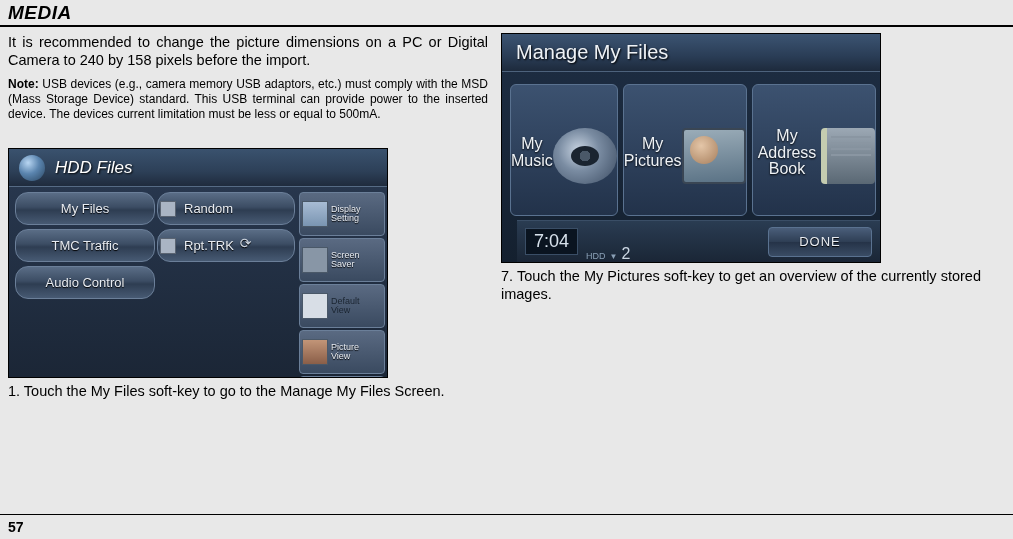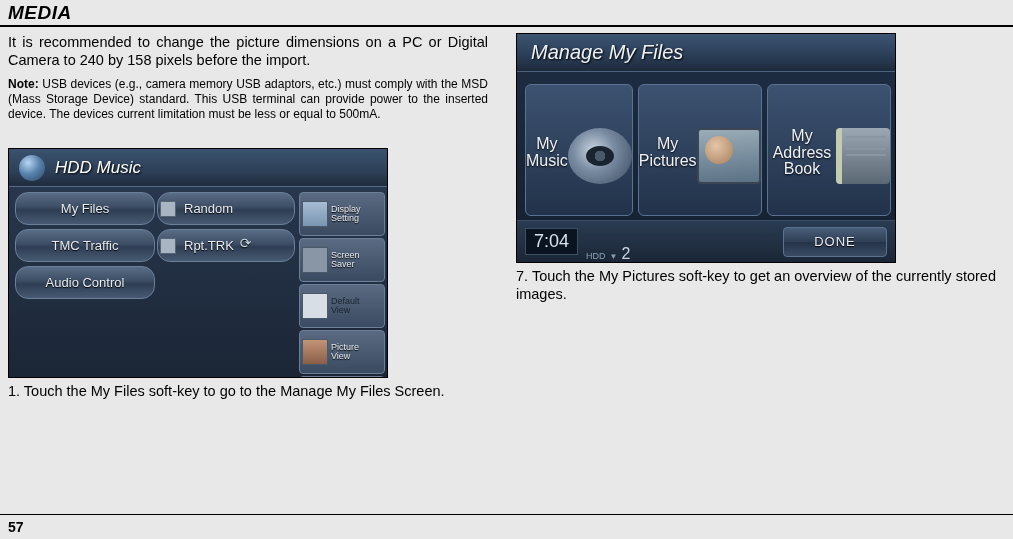--- a/index.html
+++ b/index.html
@@ -18,21 +18,21 @@
   .header-title {
     font-family: Arial, Helvetica, sans-serif;
     font-weight: bold;
     font-size: 19px;
     font-style: italic;
     letter-spacing: 0.5px;
   }
   .columns {
     display: flex;
     padding: 6px 8px 8px 8px;
-    gap: 28px;
+    gap: 13px;
   }
   .col {
     flex: 1;
     max-width: 480px;
   }
   .paragraph {
     font-size: 14.5px;
     line-height: 1.25;
     margin-bottom: 8px;
     text-align: justify;
@@ -209,21 +209,20 @@
     height: 38px;
     display: flex;
     align-items: center;
     padding-left: 14px;
     background: linear-gradient(#3c5472, #2a3d56 60%, #1d2a3c);
     border-bottom: 1px solid #4d627c;
   }
   .mmf-title-text {
     color: #eef2f6;
     font-size: 20px;
-    font-style: italic;
     font-family: Arial, sans-serif;
     text-shadow: 1px 1px 2px #000;
   }
   .mmf-cards {
     display: flex;
     gap: 1px;
     padding: 12px 6px 0 6px;
     justify-content: space-between;
   }
   .mmf-card {
@@ -290,21 +289,21 @@
     top: 8px;
     left: 4px;
     right: 4px;
     height: 2px;
     box-shadow: 0 0 0 #8a96a2, 0 6px 0 #8a96a2, 0 12px 0 #8a96a2, 0 18px 0 #8a96a2;
     background: #8a96a2;
   }
   .mmf-bottom {
     position: absolute;
     bottom: 0;
-    left: 0;
+    left: 15px;
     right: 0;
     height: 42px;
     background: linear-gradient(#2a3c52, #1a2636);
     border-top: 1px solid #3a4e66;
     display: flex;
     align-items: center;
     padding: 16px 8px;
     justify-content: space-between;
   }
   .clock-display {
@@ -358,21 +357,21 @@
 
   <div class="col">
     <p class="paragraph">It is recommended to change the picture dimensions on a PC or Digital Camera to 240 by 158 pixels before the import.</p>
     <p class="note-paragraph">
       <span class="note-label">Note:</span><span> USB devices (e.g., camera memory USB adaptors, etc.) must comply with the MSD (Mass Storage Device) standard. This USB terminal can provide power to the inserted device. The devices current limitation must be less or equal to 500mA.</span>
     </p>
 
     <div class="hdd-screen">
       <div class="hdd-title-bar">
         <div class="hdd-globe"></div>
-        <div class="hdd-title-text">HDD Music</div>
+        <div class="hdd-title-text">HDD Files</div>
       </div>
       <div class="hdd-body">
         <div class="hdd-left">
           <div class="soft-btn">
               <span>My Files</span>
             </div>
           <div class="soft-btn">
               <span>TMC Traffic</span>
             </div>
           <div class="soft-btn">

